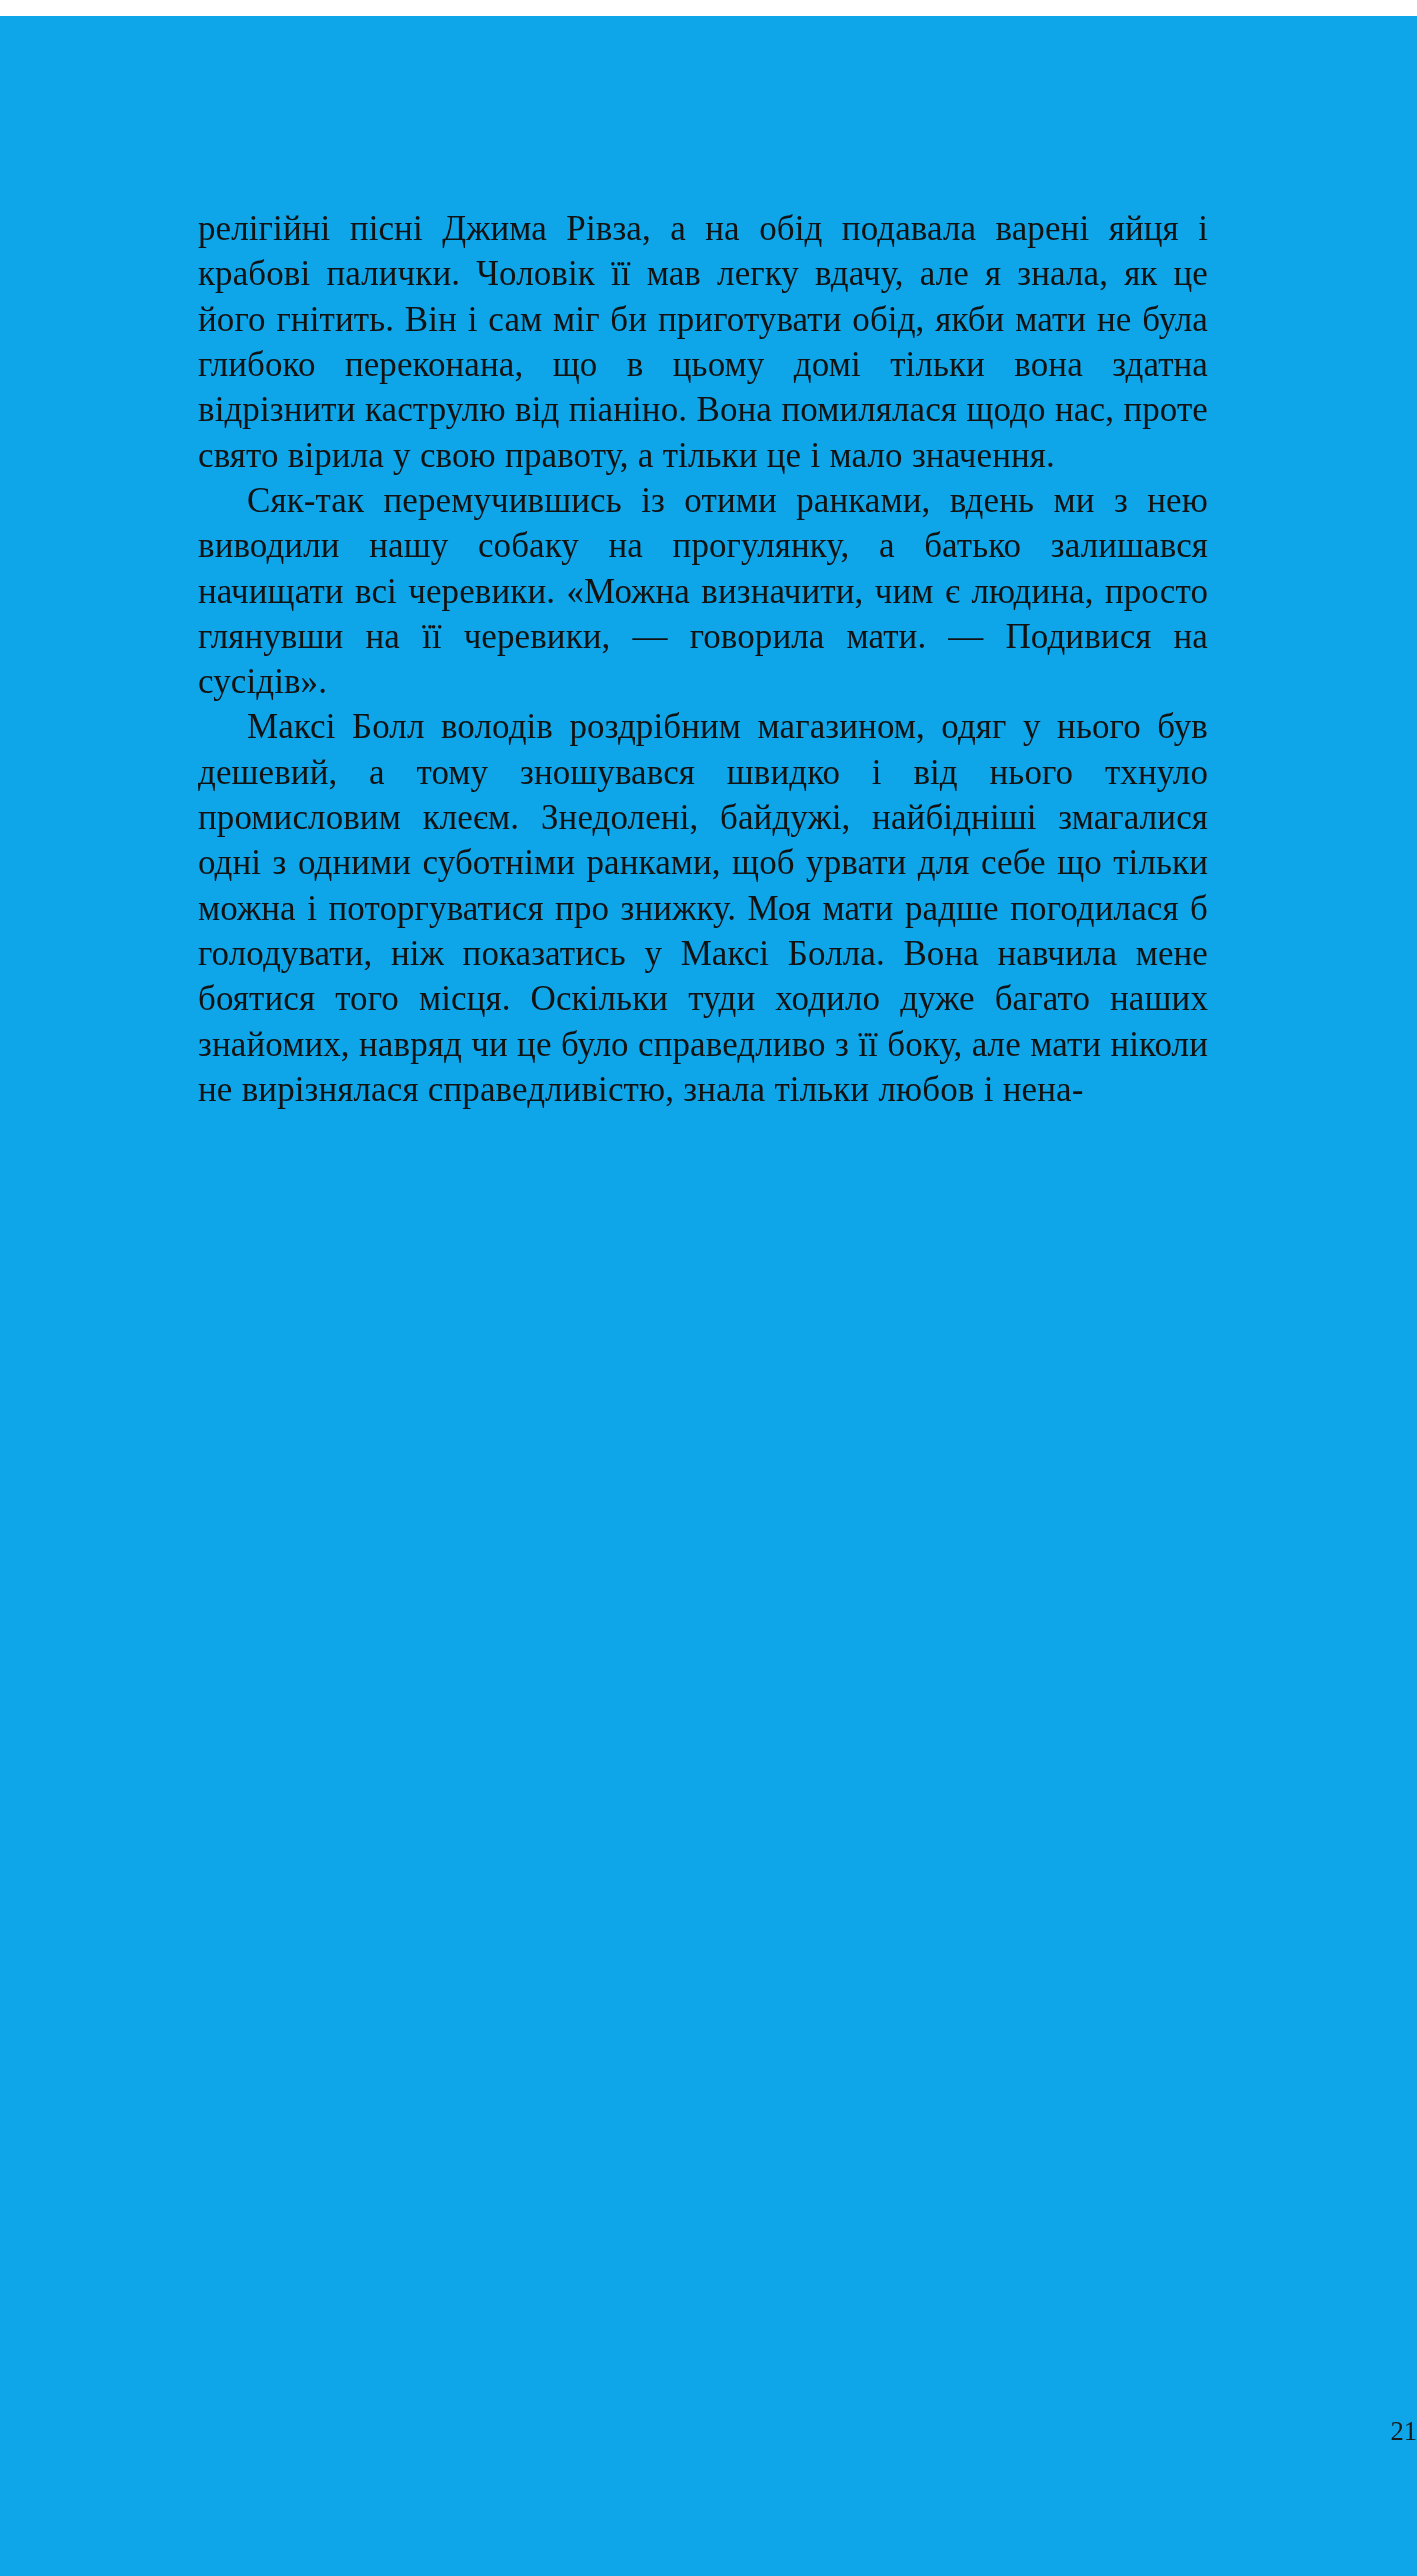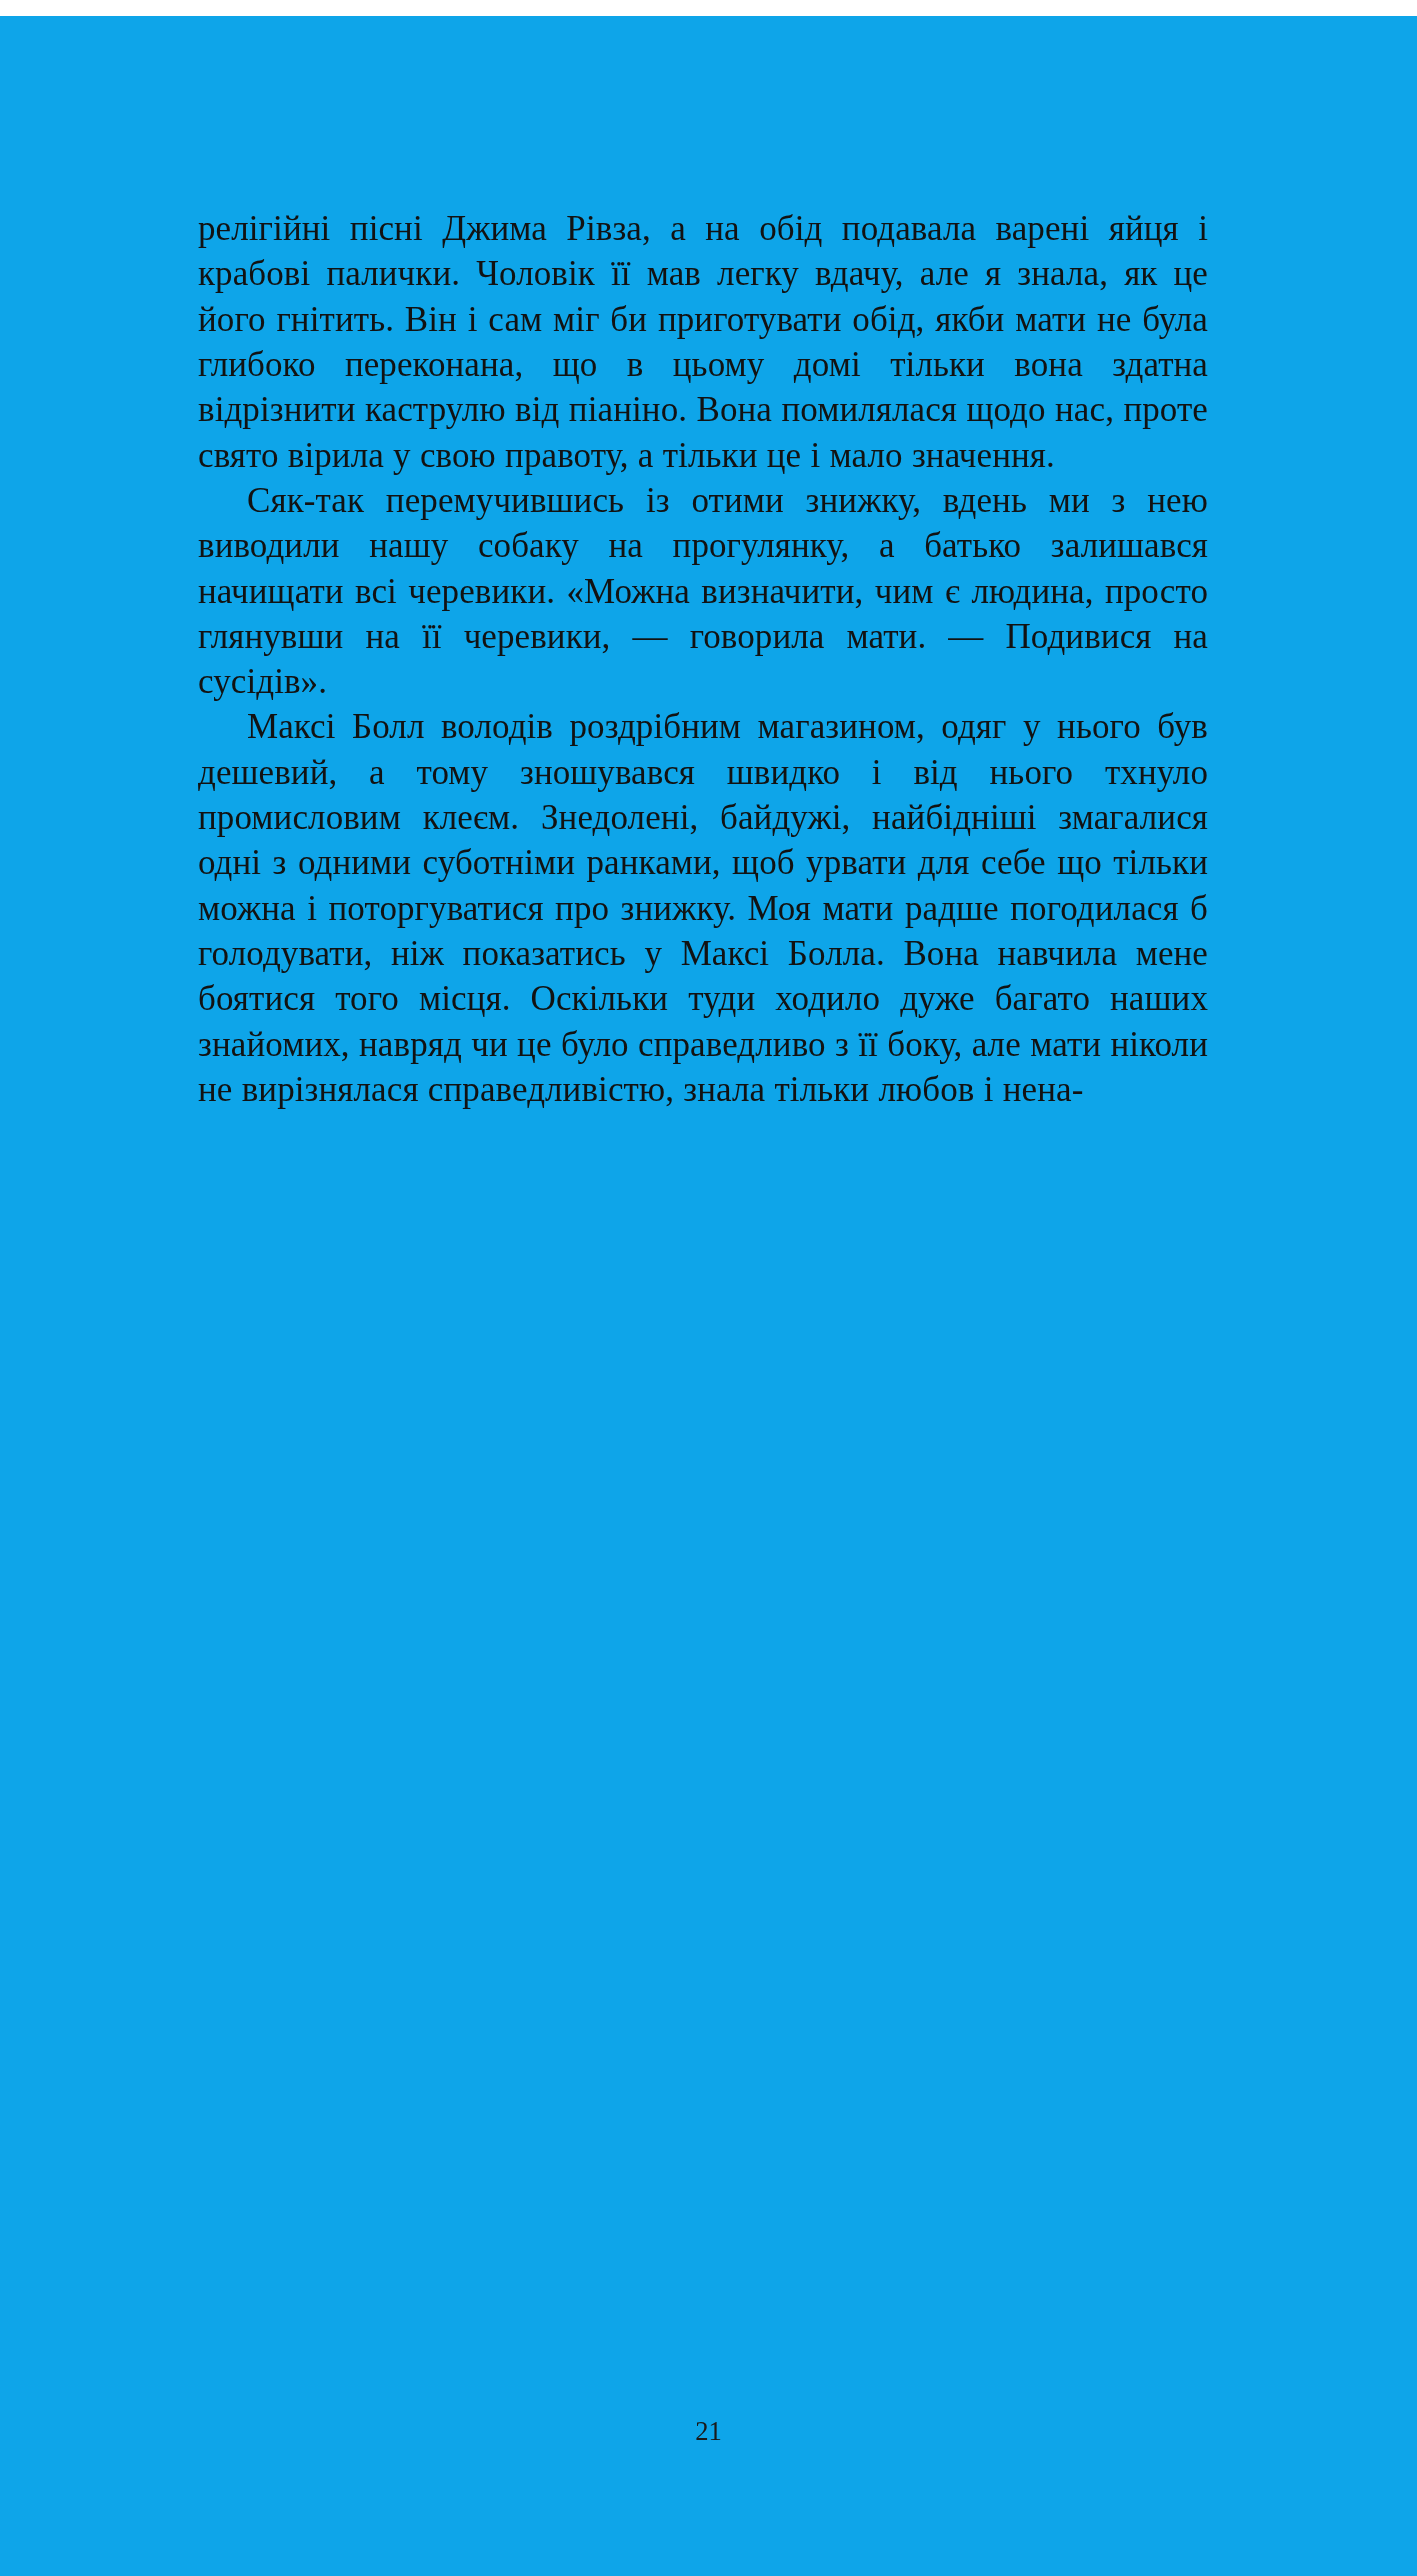--- a/index.html
+++ b/index.html
@@ -46,30 +46,30 @@
 
   .para + .para {
     text-indent: 49px;
   }
 
   .page-number {
     position: absolute;
     left: 0;
     top: 2400px;
     width: 1417px;
-    text-align: center;
+    text-align: right;
     font-size: 26.6px;
     color: #1a1a1a;
     font-family: "Liberation Serif", "DejaVu Serif", serif;
   }
 </style>
 </head>
 <body>
 
 <div class="page">
   <div class="text-block">
     <p class="para">релігійні пісні Джима Рівза, а на обід подавала варені яйця і крабові палички. Чоловік її мав легку вдачу, але я знала, як це його гнітить. Він і сам міг би приготувати обід, якби мати не була глибоко переконана, що в цьому домі тільки вона здатна відрізнити каструлю від піаніно. Вона помилялася щодо нас, проте свято вірила у свою правоту, а тільки це і мало значення.</p>
-    <p class="para">Сяк-так перемучившись із отими знижку, вдень ми з нею виводили нашу собаку на прогулянку, а батько залишався начищати всі черевики. «Можна визначити, чим є людина, просто глянувши на її черевики, — говорила мати. — Подивися на сусідів».</p>
+    <p class="para">Сяк-так перемучившись із отими ранками, вдень ми з нею виводили нашу собаку на прогулянку, а батько залишався начищати всі черевики. «Можна визначити, чим є людина, просто глянувши на її черевики, — говорила мати. — Подивися на сусідів».</p>
     <p class="para">Максі Болл володів роздрібним магазином, одяг у нього був дешевий, а тому зношувався швидко і від нього тхнуло промисловим клеєм. Знедолені, байдужі, найбідніші змагалися одні з одними суботніми ранками, щоб урвати для себе що тільки можна і поторгуватися про знижку. Моя мати радше погодилася б голодувати, ніж показатись у Максі Болла. Вона навчила мене боятися того місця. Оскільки туди ходило дуже багато наших знайомих, навряд чи це було справедливо з її боку, але мати ніколи не вирізнялася справедливістю, знала тільки любов і нена-</p>
   </div>
   <div class="page-number">21</div>
 </div>
 
 
 </body></html>

